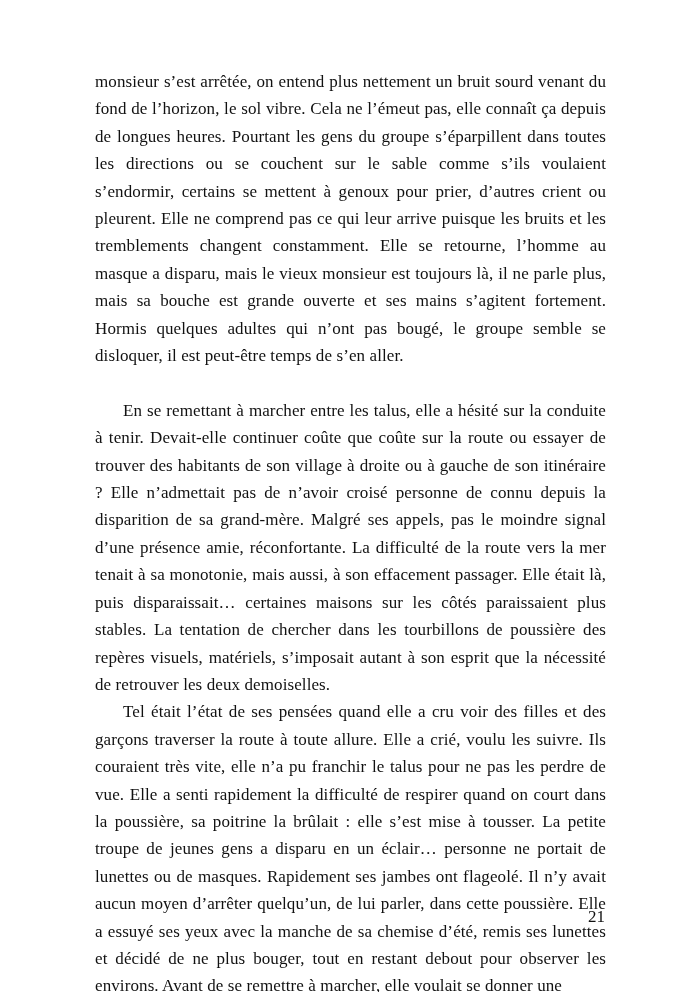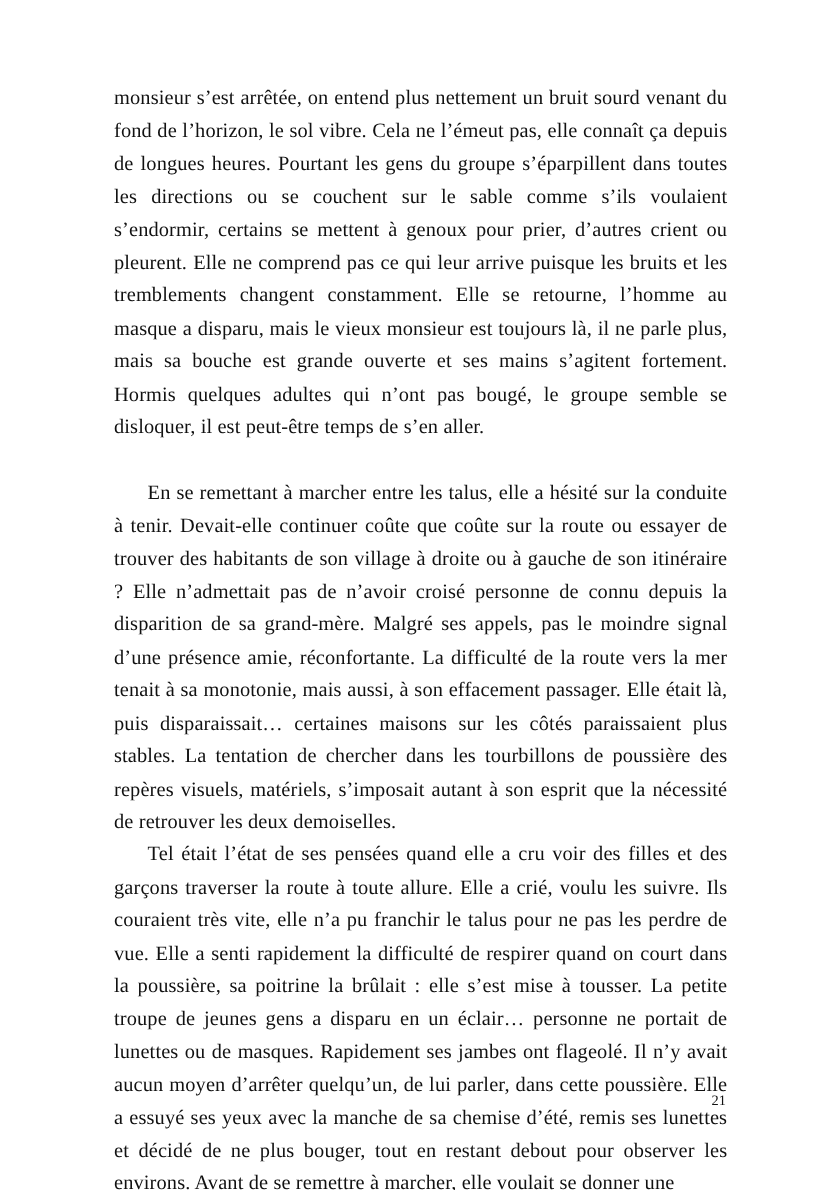--- a/index.html
+++ b/index.html
@@ -35,21 +35,21 @@
     text-indent: 28px;
     font-family: Liberation Serif, serif;
   }
   .para.spaced {
     margin-top: 27.4px;
   }
   .page-number {
     position: absolute;
     right: 95px;
     top: 906px;
-    font-size: 12px;
+    font-size: 17px;
     line-height: 22px;
     color: #111111;
     text-align: center;
   }
 </style>
 </head>
 <body>
 
 <div class="page">
   <div class="text-block">

